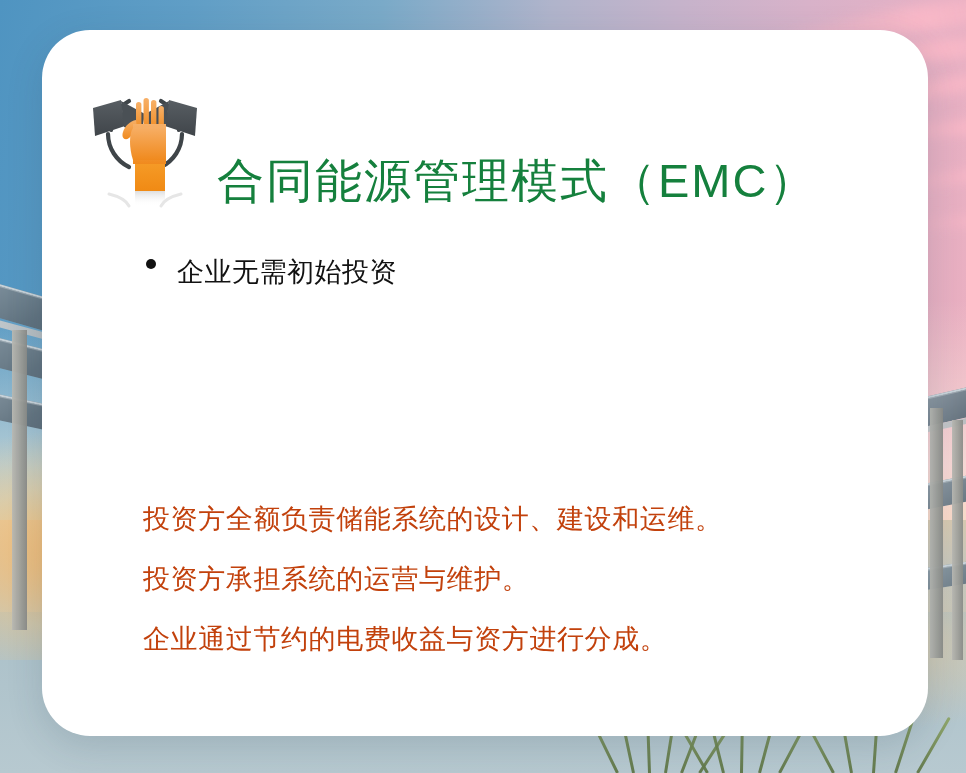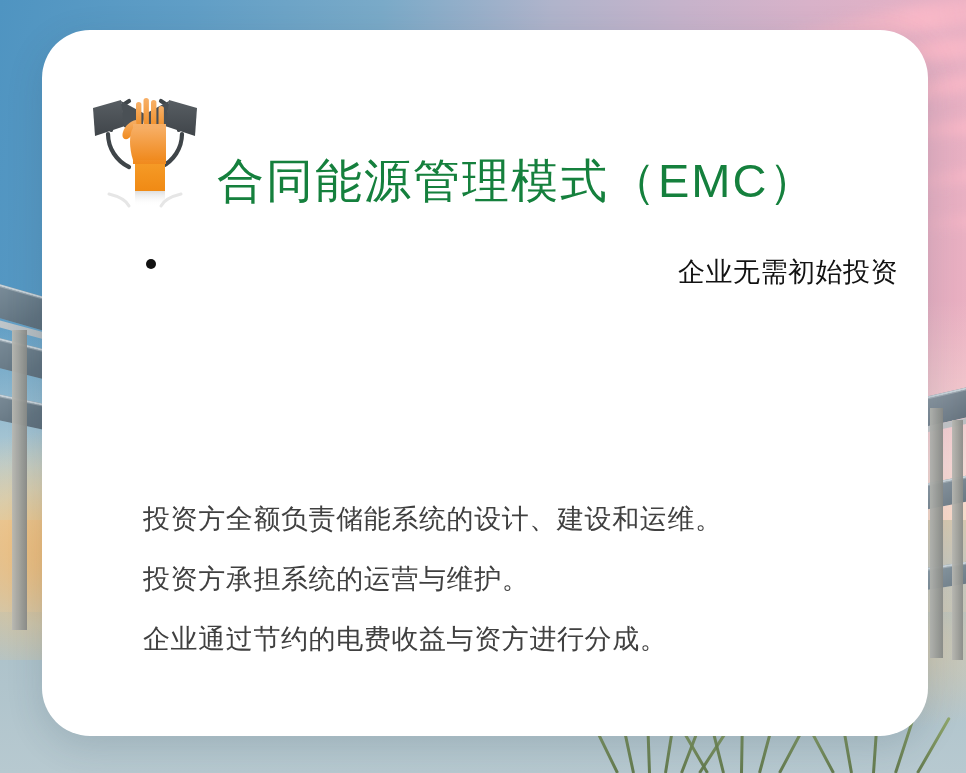--- a/index.html
+++ b/index.html
@@ -128,33 +128,33 @@
   .bullets { position:absolute; left:96px; top:225px; width:760px; }
   .bullet-row {
     position:relative;
     padding-left:39px;
     margin-bottom:24px;
     font-size:27px;
     line-height:1.32;
     color:#121212;
     letter-spacing:0.5px;
   }
-  .bullet-row:last-child { margin-bottom:0;text-align:right; }
+  .bullet-row:last-child { margin-bottom:0; }
   .bullet-dot {
     position:absolute; left:8px; top:4px;
     width:10px; height:10px; border-radius:50%;
     background:#111;
   }
 
   
   .paras { position:absolute; left:101px; top:472px; width:760px; }
   .para {
     font-size:27px;
     line-height:1.33;
-    color:#404040;
+    color:#c2410c;
     letter-spacing:0.6px;
     margin-bottom:24px;
   }
   .para:last-child { margin-bottom:0; }
 </style>
 </head>
 <body>
 
 <div id="bg">
   <div class="sky"></div>

